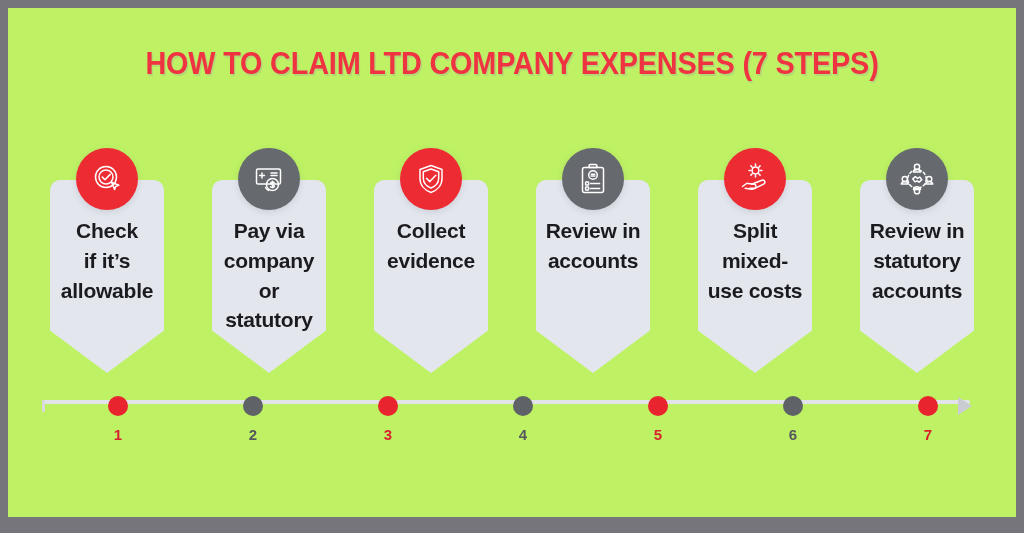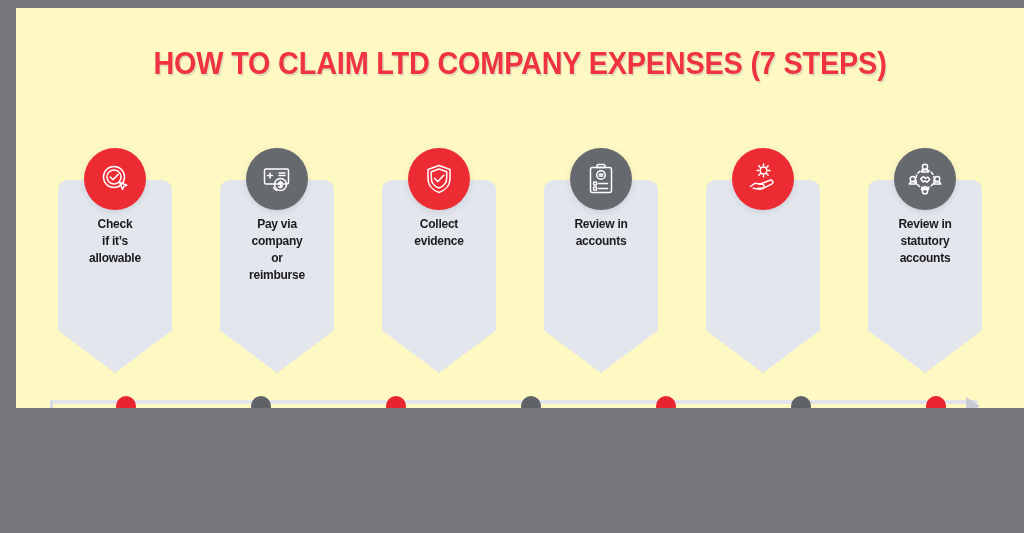--- a/index.html
+++ b/index.html
@@ -8,25 +8,25 @@
   }
   body {
     width: 1024px;
     height: 533px;
     overflow: hidden;
     font-family: "Liberation Sans", sans-serif;
     background: #76757b;
   }
   #infographic {
     position: absolute;
-    left: 16px;
+    left: 8px;
     top: 8px;
     width: 1008px;
-    height: 400px;
-    background: #fef9c3;
+    height: 509px;
+    background: #bef264;
     overflow: hidden;
   }
   #title {
     position: absolute;
     left: 0;
     top: 38px;
     width: 1008px;
     text-align: center;
     font-family: "Liberation Sans Narrow", "Liberation Sans", sans-serif;
     font-weight: bold;
@@ -64,21 +64,21 @@
     -webkit-clip-path: polygon(0 0, 100% 0, 100% 78%, 50% 100%, 0 78%);
     clip-path: polygon(0 0, 100% 0, 100% 78%, 50% 100%, 0 78%);
     box-shadow: 0 2px 5px rgba(120,125,140,0.10);
   }
   .card-label {
     position: absolute;
     left: 4px;
     top: 68px;
     width: 106px;
     text-align: center;
-    font-size: 12px;
+    font-size: 21px;
     font-weight: bold;
     line-height: 1.42;
     color: #1b1b1f;
     letter-spacing: -0.25px;
     white-space: pre-line;
   }
   .icon-circle {
     position: absolute;
     left: 50%;
     top: 0;
@@ -183,21 +183,21 @@
         <path d="M21.5 20.2l7.3 3.1-3.1 1.1-1.1 3.1z" fill="none" stroke="#ffffff" stroke-width="1.5" stroke-linecap="round" stroke-linejoin="round"></path>
       </svg>
           </span>
         </div>
       </div>
       <div class="step">
         <div class="card"></div>
         <div class="card-label">Pay via
 company
 or
-reimburse</div>
+statutory</div>
         <div class="icon-circle gray">
           <span>
             <svg width="34" height="34" viewBox="0 0 34 34">
         <rect x="4.5" y="7" width="24" height="15" rx="1.6" fill="none" stroke="#ffffff" stroke-width="1.5" stroke-linecap="round" stroke-linejoin="round"></rect>
         <path d="M10 11v5M7.5 13.5h5" fill="none" stroke="#ffffff" stroke-width="1.5" stroke-linecap="round" stroke-linejoin="round"></path>
         <path d="M19 11h6M19 13.6h6" fill="none" stroke="#ffffff" stroke-width="1.5" stroke-linecap="round" stroke-linejoin="round"></path>
         <circle cx="20.5" cy="22.5" r="6" fill="none" stroke="#ffffff" stroke-width="1.5" stroke-linecap="round" stroke-linejoin="round"></circle>
         <path d="M20.5 19.2v6.6M22.3 20.7c-.5-.5-1.2-.7-1.9-.7-1 0-1.7.5-1.7 1.3 0 1.9 3.6 1 3.6 2.9 0 .8-.8 1.3-1.8 1.3-.8 0-1.5-.3-2-.8" fill="none" stroke="#ffffff" stroke-width="1.5" stroke-linecap="round" stroke-linejoin="round"></path>
         <path d="M13.6 25.5c.6 1.3 1.7 2.3 3 2.9" fill="none" stroke="#ffffff" stroke-width="1.5" stroke-linecap="round" stroke-linejoin="round"></path>
       </svg>
@@ -231,20 +231,23 @@
         <path d="M15.2 12.2h3.6M15.2 14h3.6" fill="none" stroke="#ffffff" stroke-width="1.5" stroke-linecap="round" stroke-linejoin="round"></path>
         <rect x="9.6" y="20" width="3" height="3" rx="0.6" fill="none" stroke="#ffffff" stroke-width="1.5" stroke-linecap="round" stroke-linejoin="round"></rect>
         <rect x="9.6" y="25" width="3" height="3" rx="0.6" fill="none" stroke="#ffffff" stroke-width="1.5" stroke-linecap="round" stroke-linejoin="round"></rect>
         <path d="M14.6 21.5h9M14.6 26.5h9" fill="none" stroke="#ffffff" stroke-width="1.5" stroke-linecap="round" stroke-linejoin="round"></path>
       </svg>
           </span>
         </div>
       </div>
       <div class="step">
         <div class="card"></div>
+        <div class="card-label">Split
+mixed-
+use costs</div>
         <div class="icon-circle red">
           <span>
             <svg width="34" height="34" viewBox="0 0 34 34">
         <circle cx="17.5" cy="8.5" r="3.4" fill="none" stroke="#ffffff" stroke-width="1.5" stroke-linecap="round" stroke-linejoin="round"></circle>
         <path d="M17.5 2v1.8M17.5 13.2V15M11 8.5h1.8M22.2 8.5H24M12.9 3.9l1.3 1.3M20.8 11.8l1.3 1.3M12.9 13.1l1.3-1.3M20.8 5.2l1.3-1.3" fill="none" stroke="#ffffff" stroke-width="1.5" stroke-linecap="round" stroke-linejoin="round"></path>
         <path d="M4.5 24.5l3.3-2.5c.6-.5 1.4-.7 2.2-.6l6.3.9c1 .1 1.7 1 1.7 2 0 1.1-.9 2-2 2h-4.2" fill="none" stroke="#ffffff" stroke-width="1.5" stroke-linecap="round" stroke-linejoin="round"></path>
         <path d="M13.5 22.3l10.5-4.1c1.1-.4 2.3.1 2.7 1.2.4 1-.1 2.2-1.1 2.7l-9.2 4.6c-1 .5-2.1.7-3.2.5l-6-1" fill="none" stroke="#ffffff" stroke-width="1.5" stroke-linecap="round" stroke-linejoin="round"></path>
       </svg>
           </span>
         </div>

